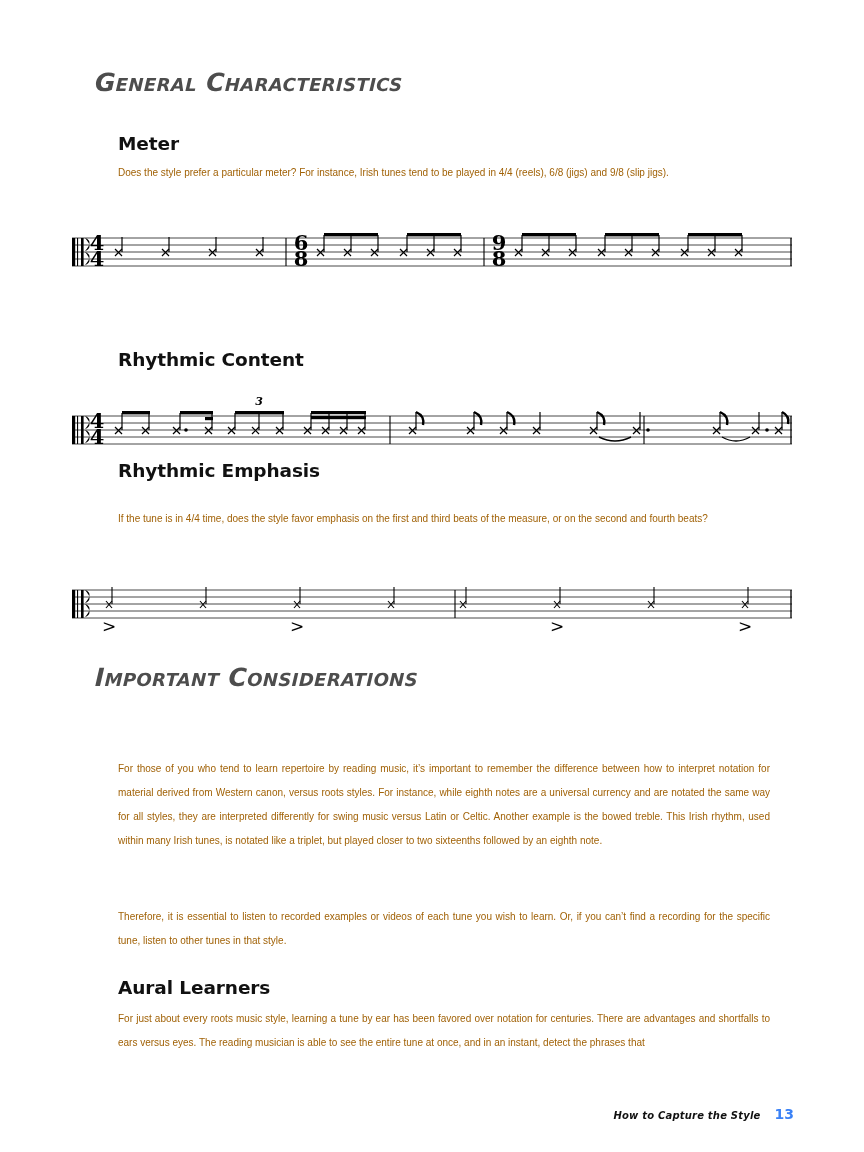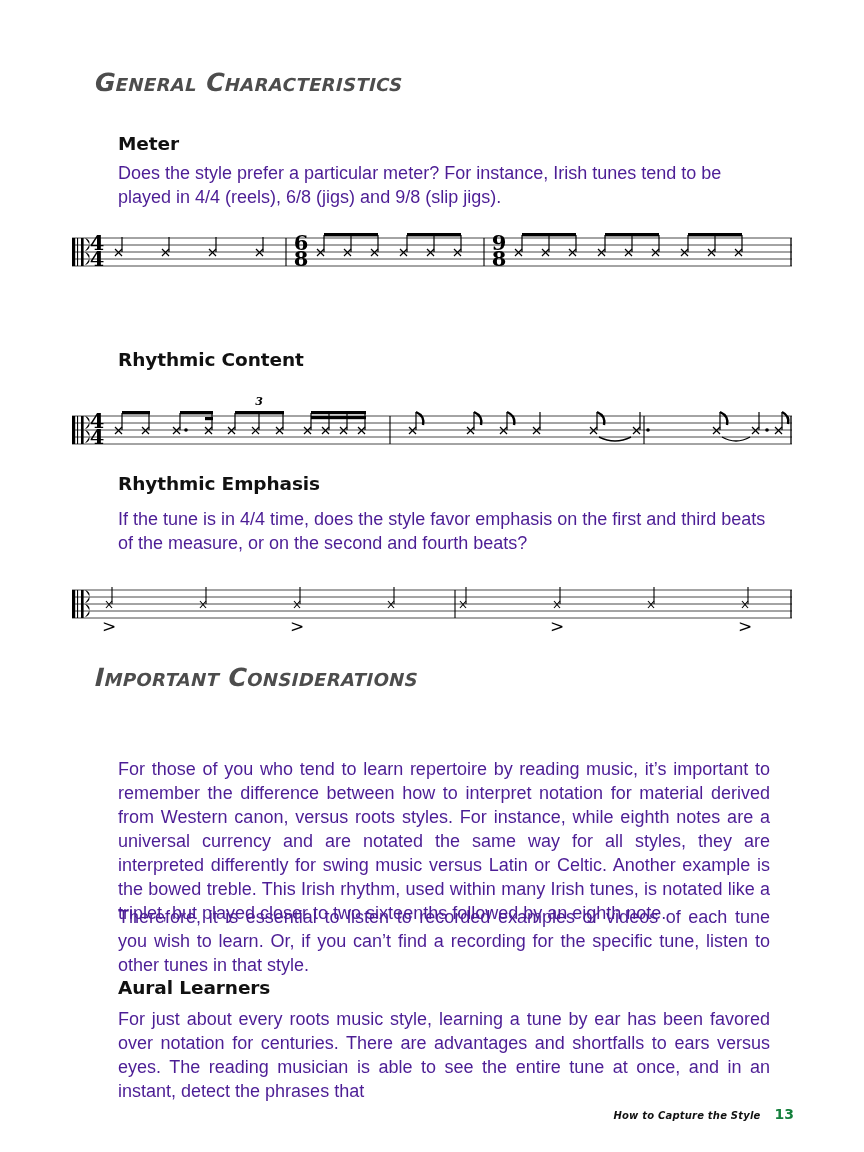--- a/index.html
+++ b/index.html
@@ -44,23 +44,23 @@
     font-size: 18.5px;
     color: #111111;
     letter-spacing: -0.1px;
     white-space: nowrap;
   }
 
   
   .body-text {
     position: absolute;
     font-family: "Liberation Sans", sans-serif;
-    font-size: 18px;
+    font-size: 10px;
     line-height: 24px;
-    color: #4c1d95;
+    color: #a16207;
   }
   .body-text.justify { text-align: justify; text-justify: inter-word; }
 
   
   .footer {
     position: absolute;
     bottom: 30px;
     right: 70px;
     display: flex;
     align-items: baseline;
@@ -71,21 +71,21 @@
     font-weight: bold;
     font-style: italic;
     font-size: 10px;
     color: #111;
     letter-spacing: 0.2px;
   }
   .footer-page {
     font-family: "DejaVu Sans", sans-serif;
     font-weight: bold;
     font-size: 14px;
-    color: #15803d;
+    color: #3b82f6;
   }
 
   
   .staff-wrap { position: absolute; }
   .staff-svg { display: block; }
 
   svg text.ts-num {
     font-family: "DejaVu Serif", serif;
     font-weight: bold;
     font-size: 21px;
@@ -388,21 +388,21 @@
       <path d="M712,16 q8,4 6,12" stroke="#000" stroke-width="2.4" fill="none"></path>
       <g stroke="#000" stroke-width="1.2">
         <line x1="705" y1="31" x2="712" y2="38"></line>
           <line x1="712" y1="31" x2="705" y2="38"></line>
       </g>
 
       <line x1="721" y1="20" x2="721" y2="48" stroke="#000" stroke-width="1.3"></line>
     </svg>
   </div>
 
-  <div class="sub-heading" style="left:118px; top:473px;text-align:center;">Rhythmic Emphasis</div>
+  <div class="sub-heading" style="left:118px; top:460px;text-align:center;">Rhythmic Emphasis</div>
 
   <div class="body-text" style="left:118px; top:507px; width:655px;">If the tune is in 4/4 time, does the style favor emphasis on the first and third beats of the measure, or on the second and fourth beats?</div>
 
   <div class="staff-wrap" style="left:70px; top:572px;">
     <svg class="staff-svg" width="724" height="62" viewBox="0 0 724 62">
       <g stroke="#333" stroke-width="0.9">
         <line x1="2" y1="18" x2="722" y2="18"></line>
         <line x1="2" y1="25" x2="722" y2="25"></line>
         <line x1="2" y1="32" x2="722" y2="32"></line>
         <line x1="2" y1="39" x2="722" y2="39"></line>

